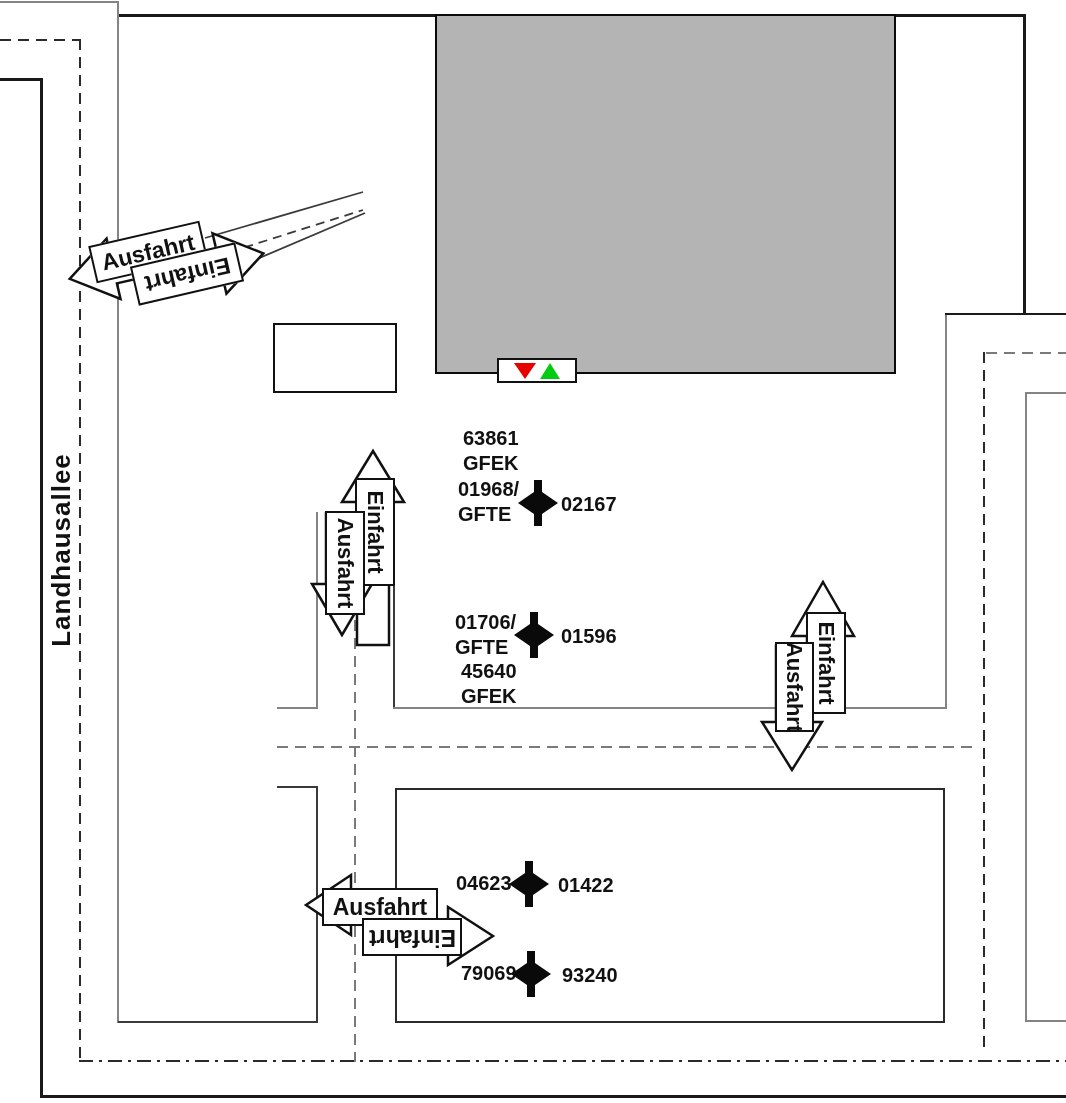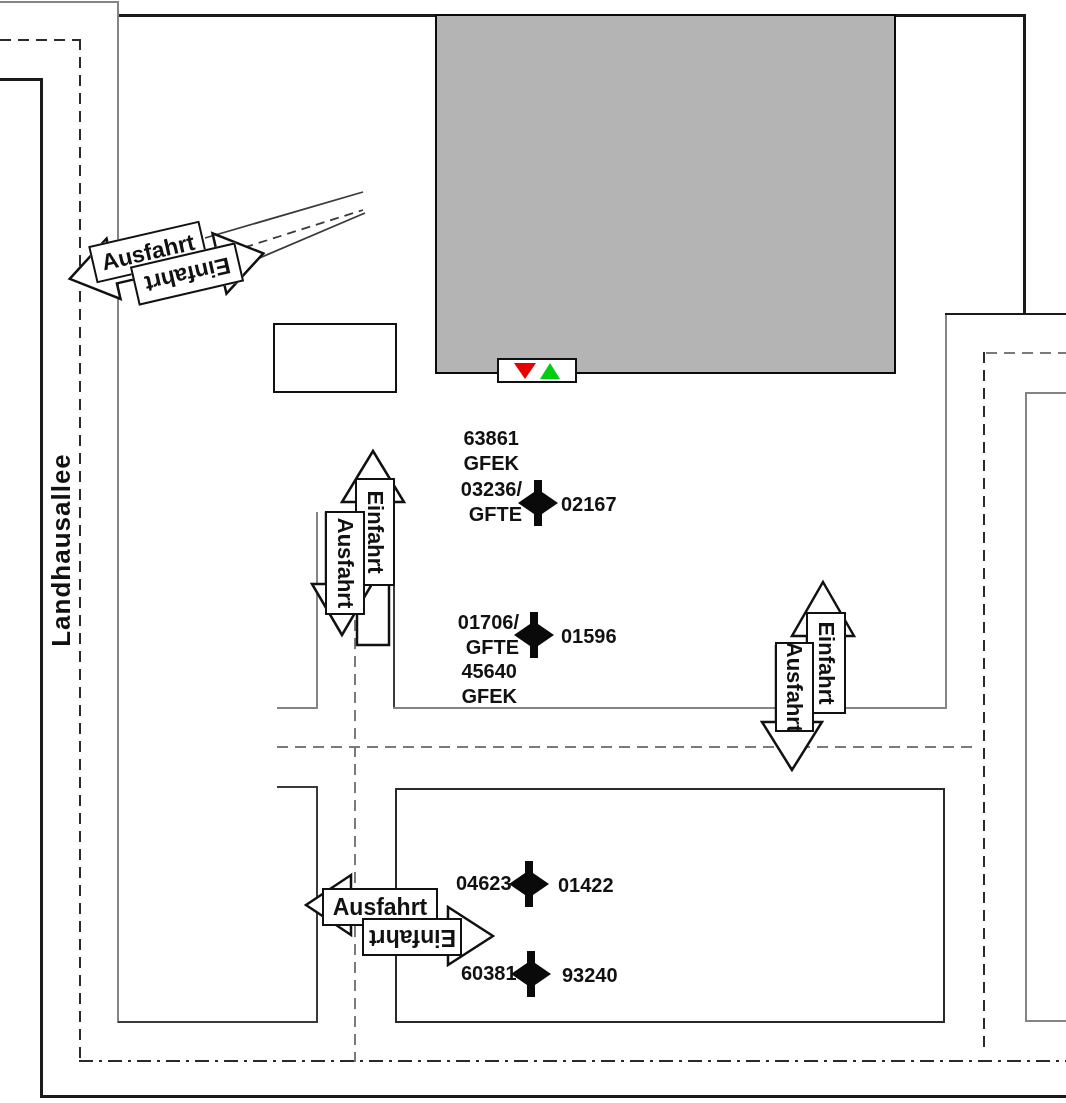--- a/index.html
+++ b/index.html
@@ -17,21 +17,21 @@
   .building{position:absolute;left:435px;top:14px;width:457px;height:356px;background:#b4b4b4;border:2.5px solid #0a0a0a;}
   .smallrect{position:absolute;left:273px;top:323px;width:120px;height:66px;background:#fff;border:2px solid #111;}
   .bigrect{position:absolute;left:395px;top:788px;width:546px;height:231px;background:#fff;border:2px solid #2a2a2a;}
   .signbox{position:absolute;left:497px;top:358px;width:76px;height:21px;background:#fff;border:2px solid #111;
            display:flex;align-items:center;justify-content:center;gap:4px;z-index:30;}
   .tri-down{width:0;height:0;border-left:11px solid transparent;border-right:11px solid transparent;border-top:16px solid #e60000;}
   .tri-up{width:0;height:0;border-left:10px solid transparent;border-right:10px solid transparent;border-bottom:16px solid #00cc11;}
   .street-label{position:absolute;left:61px;top:550px;transform:translate(-50%,-50%) rotate(-90deg);
                 font-weight:bold;font-size:26px;white-space:nowrap;letter-spacing:1px;}
   .glabel{position:absolute;font-weight:bold;font-size:20px;line-height:25px;white-space:nowrap;z-index:12;}
-  .glabel.center{text-align:right;}
+  .glabel.center{text-align:left;}
   .door{position:absolute;width:40px;height:46px;display:flex;align-items:center;z-index:12;}
   .door .bar{width:8px;height:46px;background:#0a0a0a;}
   .door .tl{width:0;height:0;border-top:11px solid transparent;border-bottom:11px solid transparent;border-right:16px solid #0a0a0a;}
   .door .tr{width:0;height:0;border-top:11px solid transparent;border-bottom:11px solid transparent;border-left:16px solid #0a0a0a;}
   .arrow-svg{position:absolute;z-index:20;}
   .arrow-svg svg{display:block;overflow:visible;}
   .albl{position:absolute;background:#fff;border:2px solid #111;display:flex;align-items:center;justify-content:center;
         font-weight:bold;color:#111;z-index:22;}
   .albl span{display:block;white-space:nowrap;}
   .albl.h{font-size:23px;}
@@ -89,21 +89,21 @@
     <div class="tri-up"></div>
   </div>
 
   <div class="street-label">Landhausallee</div>
 
   <div class="glabel center" style="left:463px;top:426px;width:56px;">
     <div>63861</div>
     <div>GFEK</div>
   </div>
   <div class="glabel center" style="left:458px;top:477px;width:64px;">
-    <div>03236/</div>
+    <div>01968/</div>
     <div>GFTE</div>
   </div>
   <div class="door" style="left:518px;top:480px;">
     <div class="tl"></div>
       <div class="bar"></div>
       <div class="tr"></div>
   </div>
   <div class="glabel" style="left:561px;top:492px;">02167</div>
 
   <div class="glabel center" style="left:455px;top:610px;width:64px;">
@@ -123,21 +123,21 @@
   </div>
 
   <div class="glabel" style="left:456px;top:871px;">04623</div>
   <div class="door" style="left:509px;top:861px;">
     <div class="tl"></div>
       <div class="bar"></div>
       <div class="tr"></div>
   </div>
   <div class="glabel" style="left:558px;top:873px;">01422</div>
 
-  <div class="glabel" style="left:461px;top:961px;">60381</div>
+  <div class="glabel" style="left:461px;top:961px;">79069</div>
   <div class="door" style="left:511px;top:951px;">
     <div class="tl"></div>
       <div class="bar"></div>
       <div class="tr"></div>
   </div>
   <div class="glabel" style="left:562px;top:963px;">93240</div>
 
   <div class="arrow-svg" style="left:68px;top:232px;transform:rotate(-13deg);">
     <svg width="132" height="64">
         <polygon points="0,32 45,1 45,17 130,17 130,47 45,47 45,63" fill="#fff" stroke="#111" stroke-width="2.5"></polygon>

